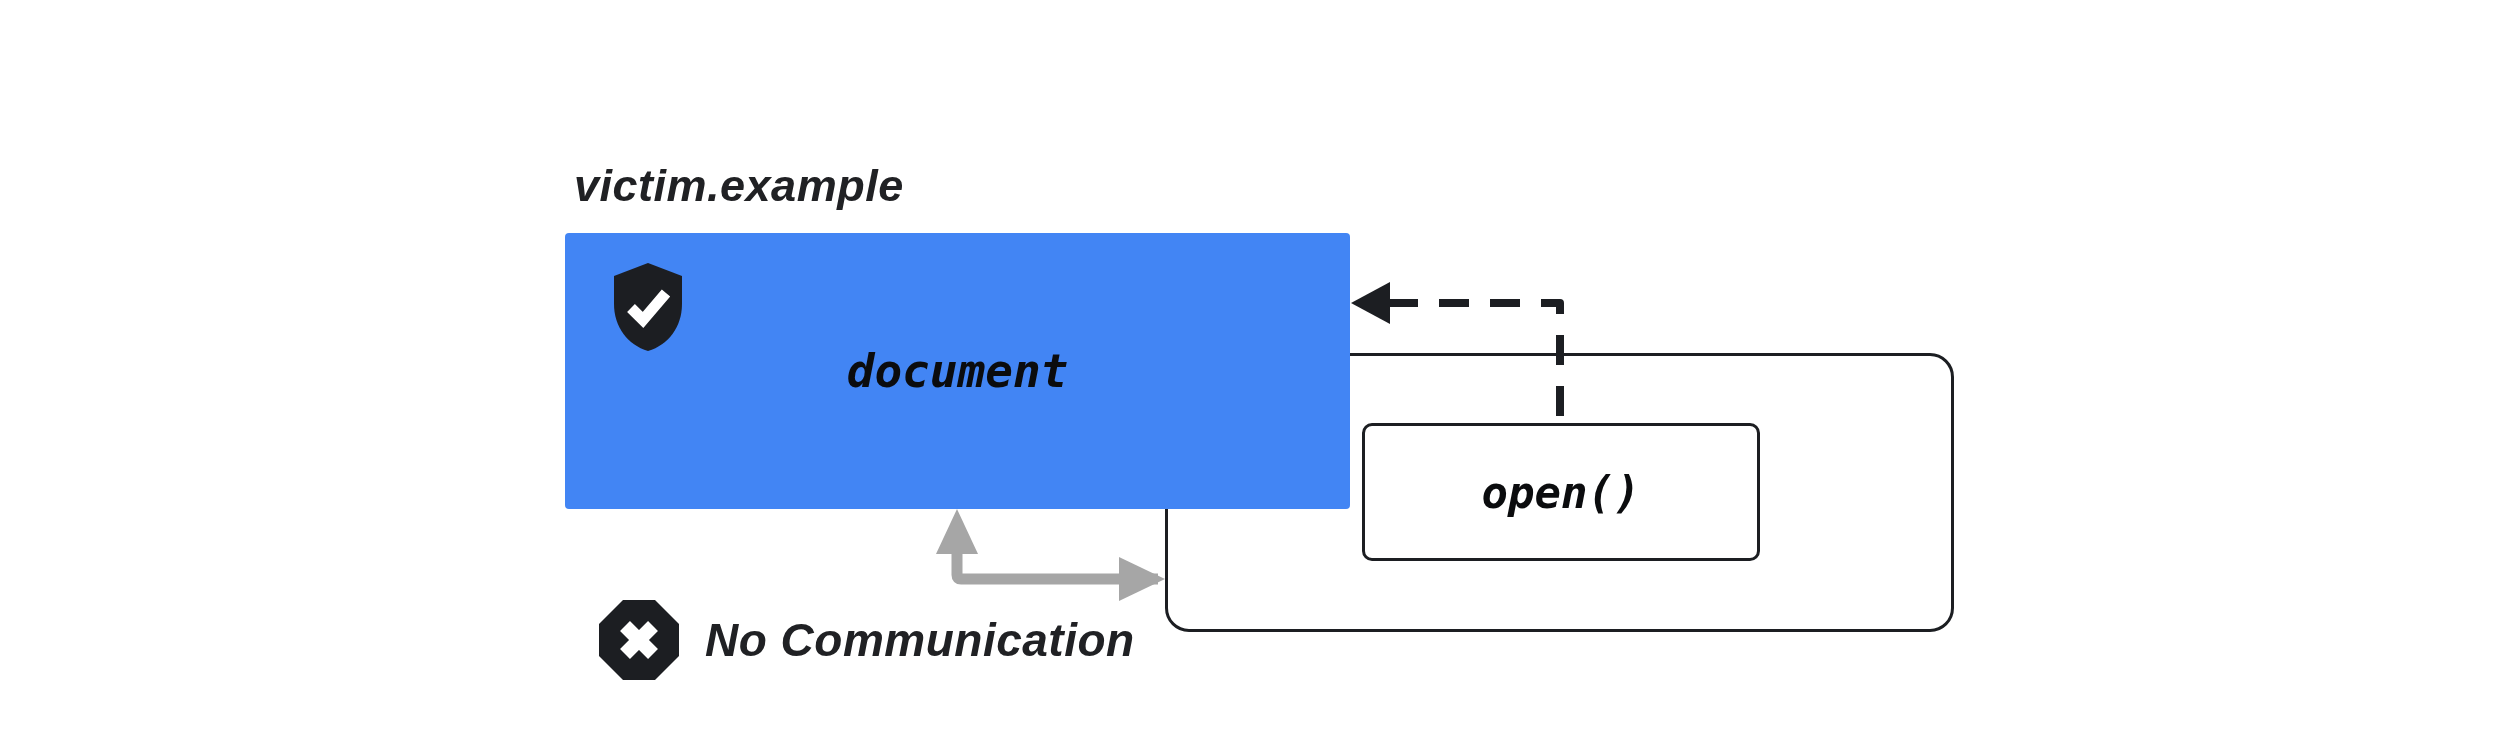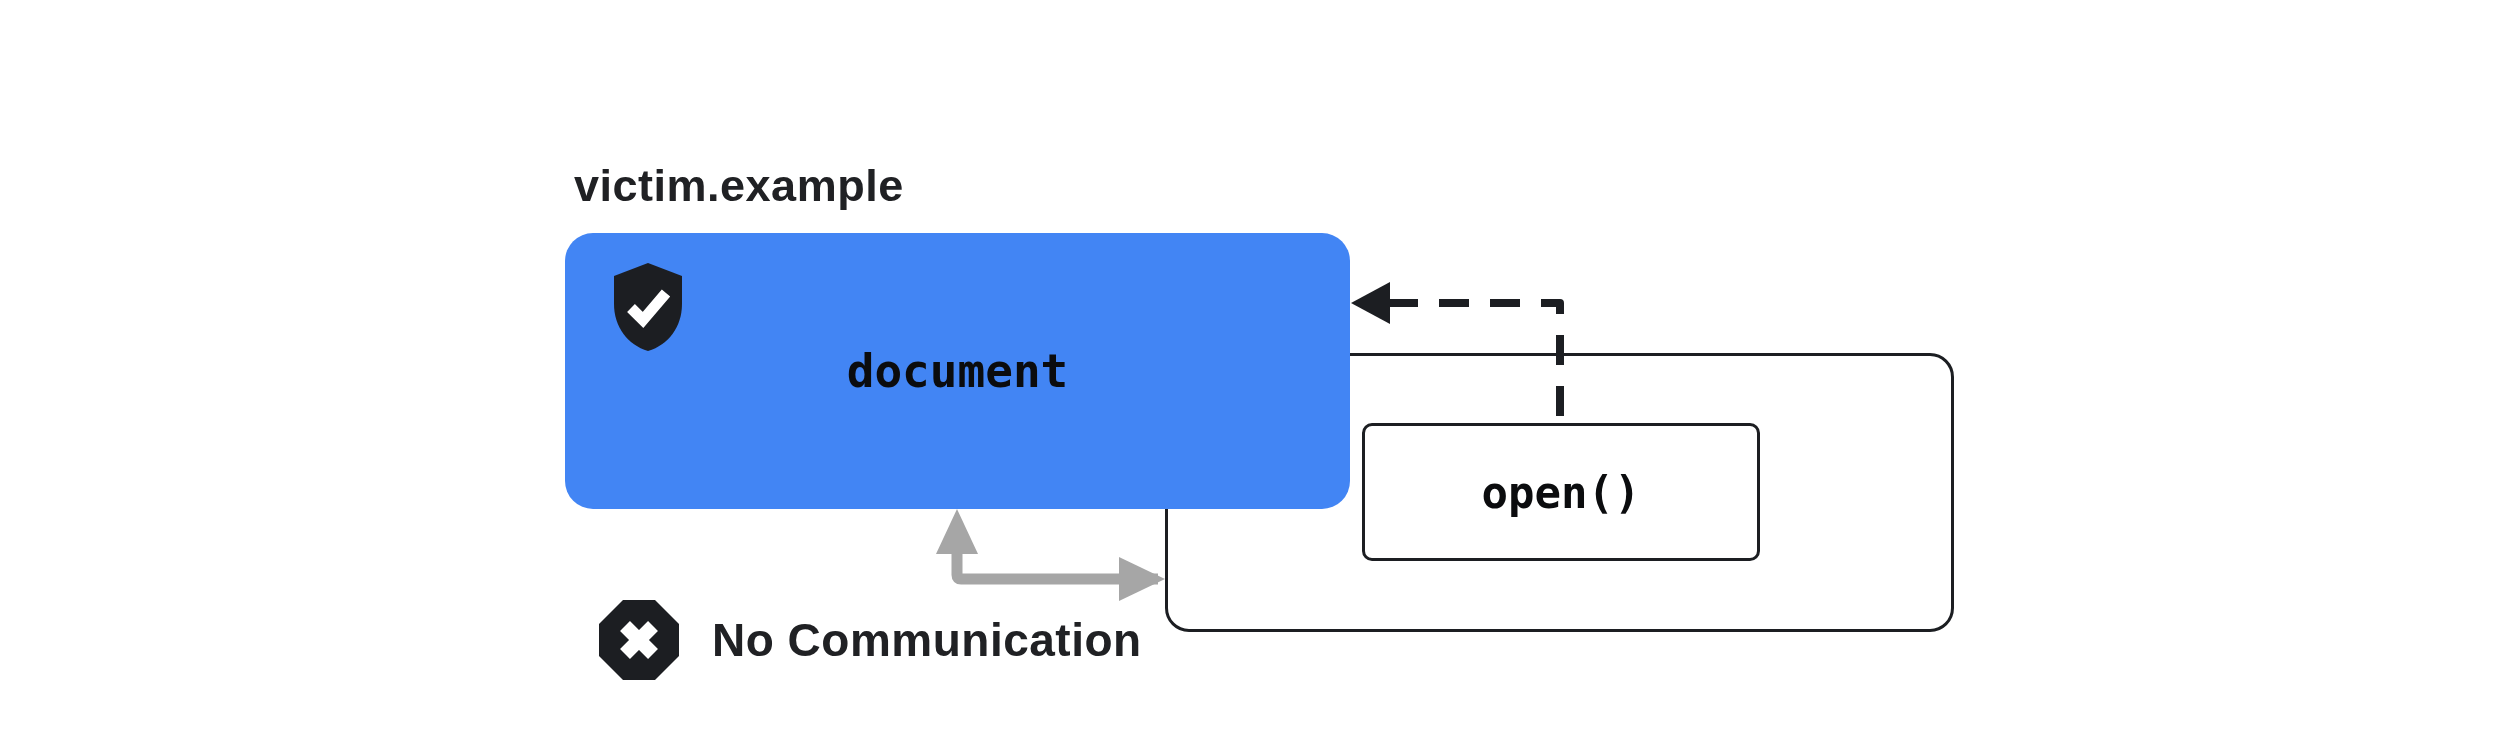--- a/index.html
+++ b/index.html
@@ -11,20 +11,21 @@
     --white:#ffffff;
   }
   *{margin:0;padding:0;box-sizing:border-box;}
   html,body{background:#fff;}
   .canvas{
     position:relative;
     width:2500px;height:735px;
     background:var(--white);
     overflow:hidden;
     font-family:"Liberation Sans", sans-serif;
+    font-style:italic;
   }
   .domain-label{
     position:absolute;
     font-size:45px;
     font-weight:bold;
     color:var(--label);
     letter-spacing:0.5px;
     white-space:nowrap;
   }
   .victim-label{left:574px;top:160px;}
@@ -56,38 +57,38 @@
 
   .arrow-layer{
     position:absolute;left:0;top:0;width:2500px;height:735px;
     z-index:3;
   }
 
   .victim-box{
     position:absolute;
     left:565px;top:233px;width:785px;height:276px;
     background:var(--blue);
-    border-radius:28px;
+    border-radius:4px;
     z-index:4;
   }
   .victim-box .shield{
     position:absolute;left:45px;top:27px;width:76px;height:94px;
   }
   .doc-text{
     position:absolute;inset:0;
     display:flex;flex-direction:column;
     align-items:center;justify-content:center;
     gap:12px;
   }
   .doc-line{font-size:46px;line-height:48px;white-space:pre;}
 
   .no-comm{
     position:absolute;
     left:596px;top:597px;height:86px;
-    display:flex;align-items:center;gap:30px;
+    display:flex;align-items:center;gap:23px;
     z-index:5;
   }
   .no-comm .block-icon{width:86px;height:86px;flex:0 0 auto;}
   .no-comm-text{
     font-size:46px;font-weight:bold;color:var(--label);
     letter-spacing:0.5px;white-space:nowrap;
   }
   .ink-fill{fill:var(--ink);}
   .ink-stroke{stroke:var(--ink);}
   .gray-fill{fill:var(--gray);}

